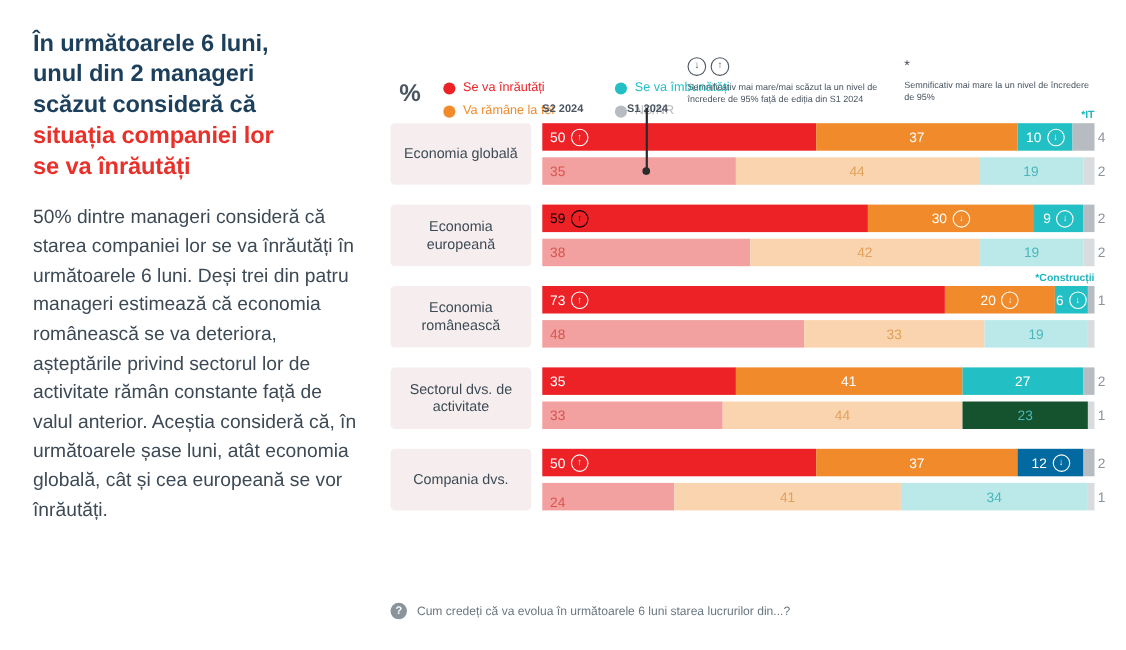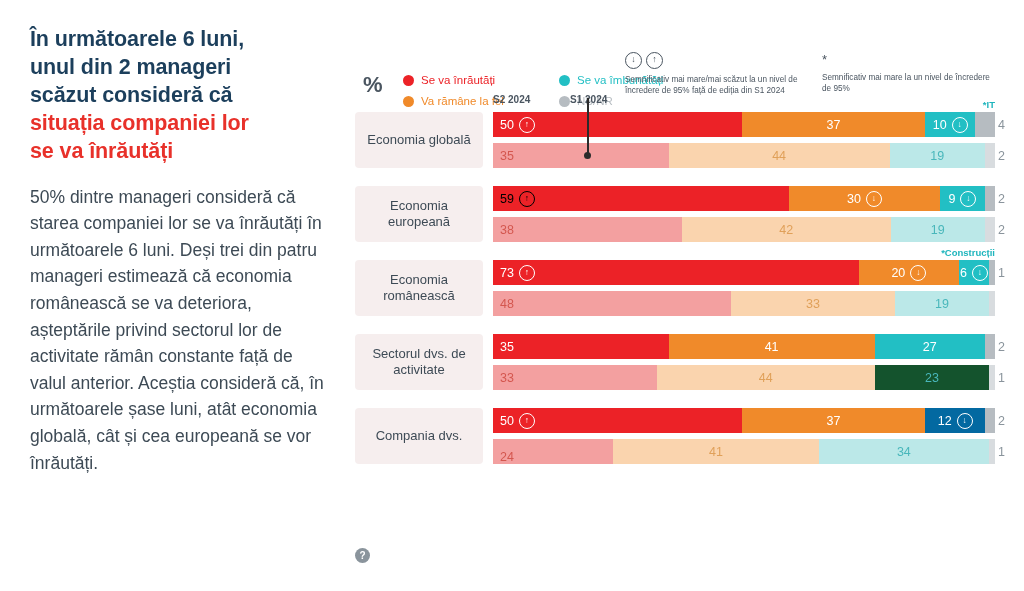--- a/index.html
+++ b/index.html
@@ -357,15 +357,16 @@
                 <div class="outside-val">1</div>
               </div>
             </div>
           </div>
         </div>
       </div>
   </div>
 
   <div class="footer">
     <div class="q-icon">?</div>
+    <div class="footer-text">Cum credeți că va evolua în următoarele 6 luni starea lucrurilor din...?</div>
   </div>
 
 </div>
 
 </body></html>

